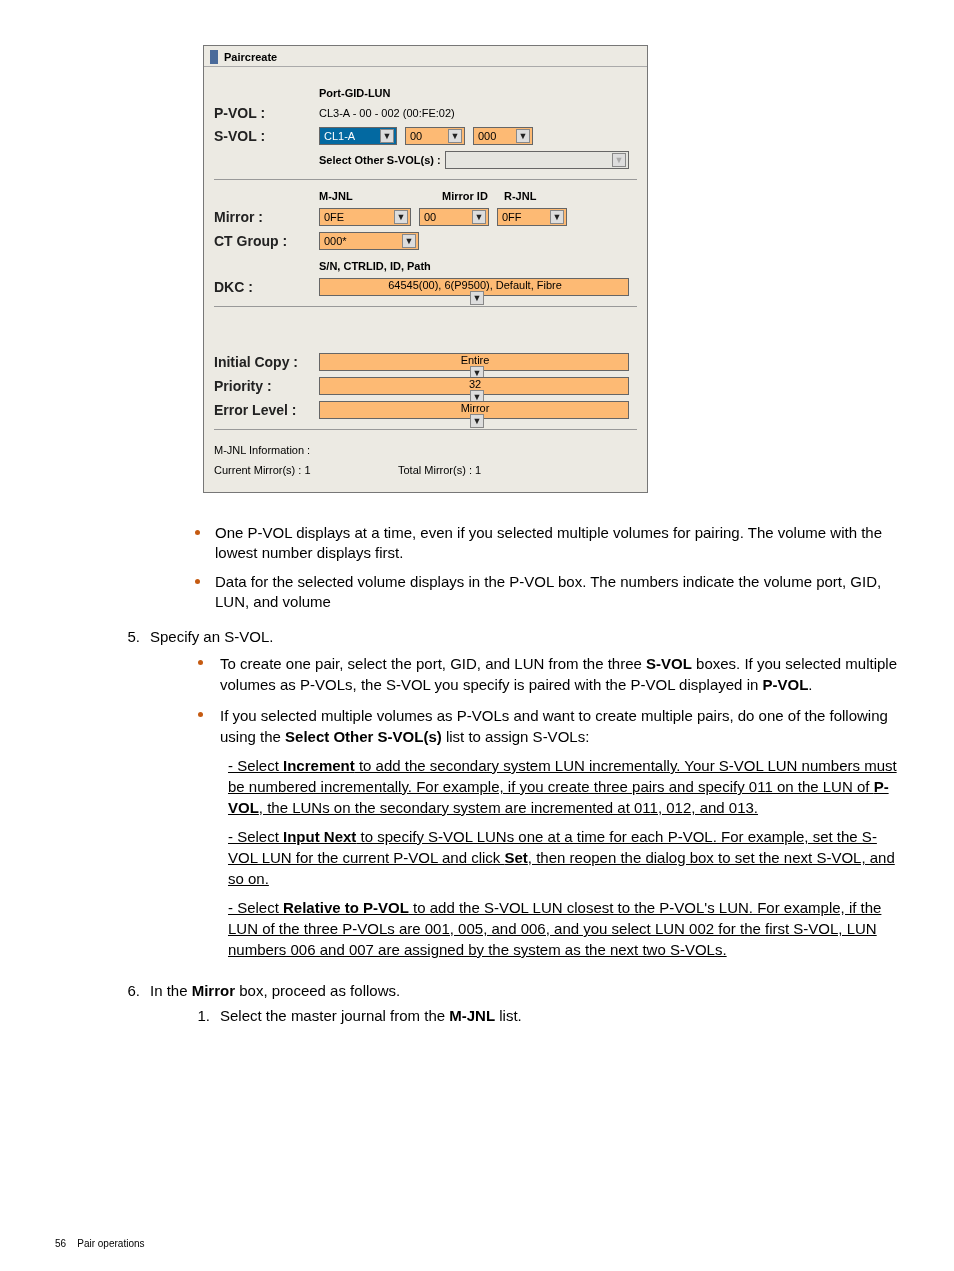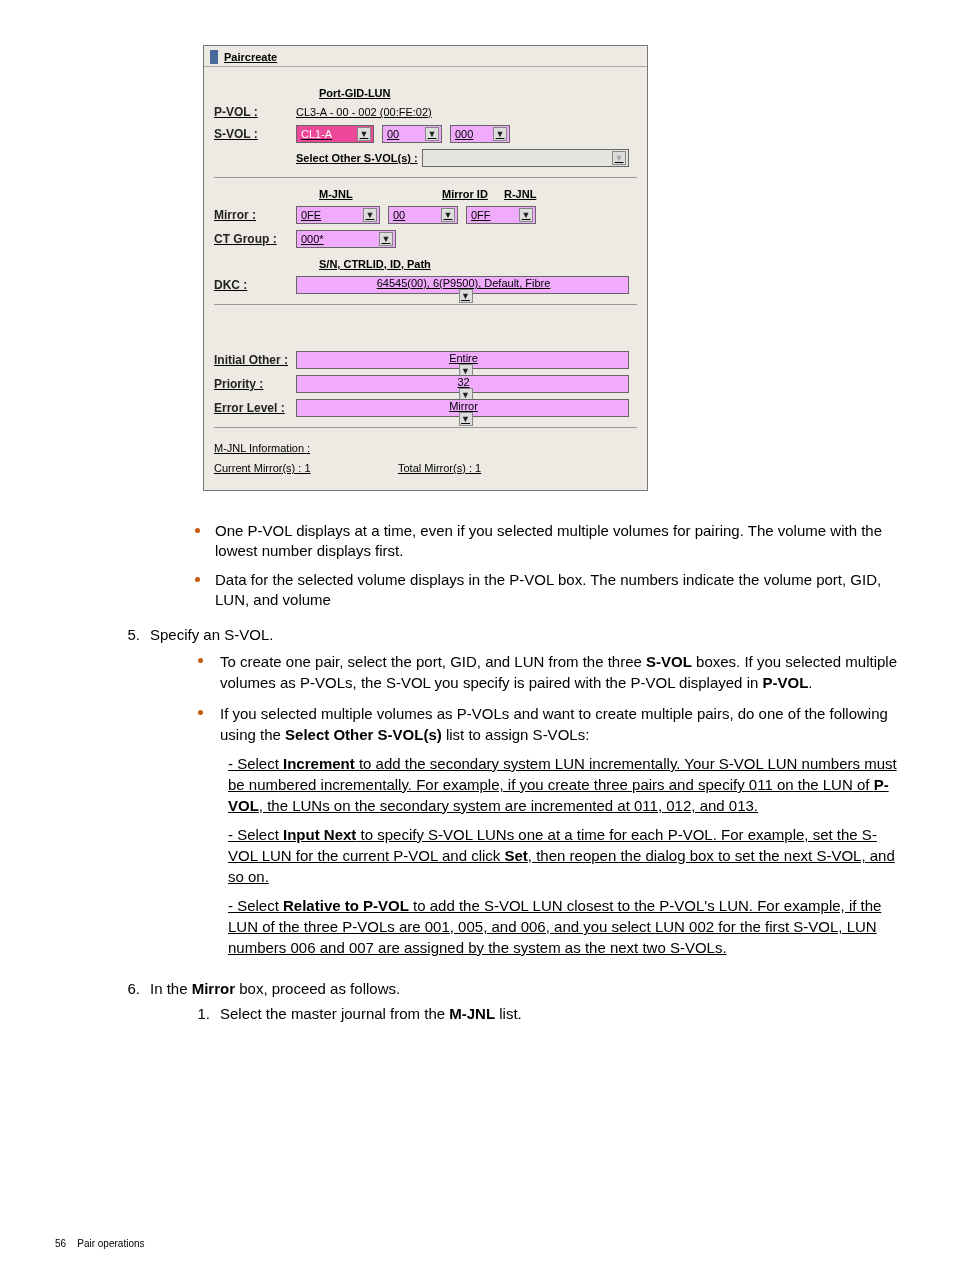--- a/index.html
+++ b/index.html
@@ -15,56 +15,55 @@
     width: 954px;
     min-height: 1271px;
     padding: 45px 55px 30px 55px;
     position: relative;
   }
   .dialog-wrap {
     width: 445px;
     margin: 0 0 30px 148px;
     border: 1px solid #777;
     background: #eceae3;
-    text-decoration: underline;
   }
   .dialog-title {
     display: flex;
     align-items: center;
     padding: 4px 6px 2px 6px;
     font-size: 11px;
     font-weight: bold;
     border-bottom: 1px solid #aaa;
   }
   .title-bar {
     width: 8px;
     height: 14px;
     background: #4a6a9a;
     margin-right: 6px;
   }
   .dialog-body { padding: 8px 10px 10px 10px; font-size: 11px; }
   .d-section { border-bottom: 1px solid #999; padding: 6px 0 10px 0; }
   .d-section.noborder { border-bottom: none; }
   .d-row { display: flex; align-items: center; margin-top: 6px; }
   .d-label {
-    width: 82px; font-size: 12px; font-weight: bold; color: #222;
+    width: 105px; font-size: 14px; font-weight: bold; color: #222;
   }
   .d-header { width:105px; font-size:11px; font-weight:bold; }
   .d-colhdr { font-size:11px; font-weight:bold; }
   .hdr-row { display:flex; margin-top:4px; }
   .hdr-row .col1{width:105px;}
   .hdr-row .col2{width:95px;}
   .hdr-row .col3{width:90px;padding-left:28px;}
   .hdr-row .col4{width:90px;}
   .dd {
     display:inline-flex; align-items:center; justify-content:space-between;
-    border:1px solid #666; background:#f0abfc; height:18px;
+    border:1px solid #666; background:#fdba74; height:18px;
     font-size:11px; padding:0 2px 0 4px; margin-right:8px;
   }
-  .dd.sel { background:#ec4899; color:#fff; }
+  .dd.sel { background:#0369a1; color:#fff; }
   .dd.disabled { background:#e5e5e0; color:#888; }
   .dd.wide { width: 100%; flex-direction: column; }
   .caret {
     width:14px; height:14px; border:1px solid #888; background:#ddd;
     display:inline-flex; align-items:center; justify-content:center;
     font-size:9px; color:#222; margin-left:4px; flex:0 0 auto;
   }
   .caret.dis { color:#aaa; }
   .d-static { font-size:11px; }
   .btn {
@@ -168,21 +167,21 @@
 
       <div class="d-section">
         <div class="hdr-row">
           <span class="col1"></span>
           <span class="col2 d-colhdr">M-JNL</span>
           <span class="col3 d-colhdr">Mirror ID</span>
           <span class="col4 d-colhdr">R-JNL</span>
         </div>
         <div class="d-row">
           <span class="d-label">Mirror :</span>
-          <span class="dd" style="width:84px">
+          <span class="dd" style="width:92px">
             <span>0FE</span>
             <span class="caret">▼</span>
           </span>
           <span class="dd" style="width:70px">
             <span>00</span>
             <span class="caret">▼</span>
           </span>
           <span class="dd" style="width:70px">
             <span>0FF</span>
             <span class="caret">▼</span>
@@ -203,21 +202,21 @@
           <span class="d-label">DKC :</span>
           <span class="dd wide" style="flex:1">
             <span>64545(00), 6(P9500), Default, Fibre</span>
             <span class="caret">▼</span>
           </span>
         </div>
       </div>
 
       <div class="d-section" style="padding-top:40px;">
         <div class="d-row">
-          <span class="d-label">Initial Other :</span>
+          <span class="d-label">Initial Copy :</span>
           <span class="dd wide" style="flex:1">
             <span>Entire</span>
             <span class="caret">▼</span>
           </span>
         </div>
         <div class="d-row">
           <span class="d-label">Priority :</span>
           <span class="dd wide" style="flex:1">
             <span>32</span>
             <span class="caret">▼</span>

